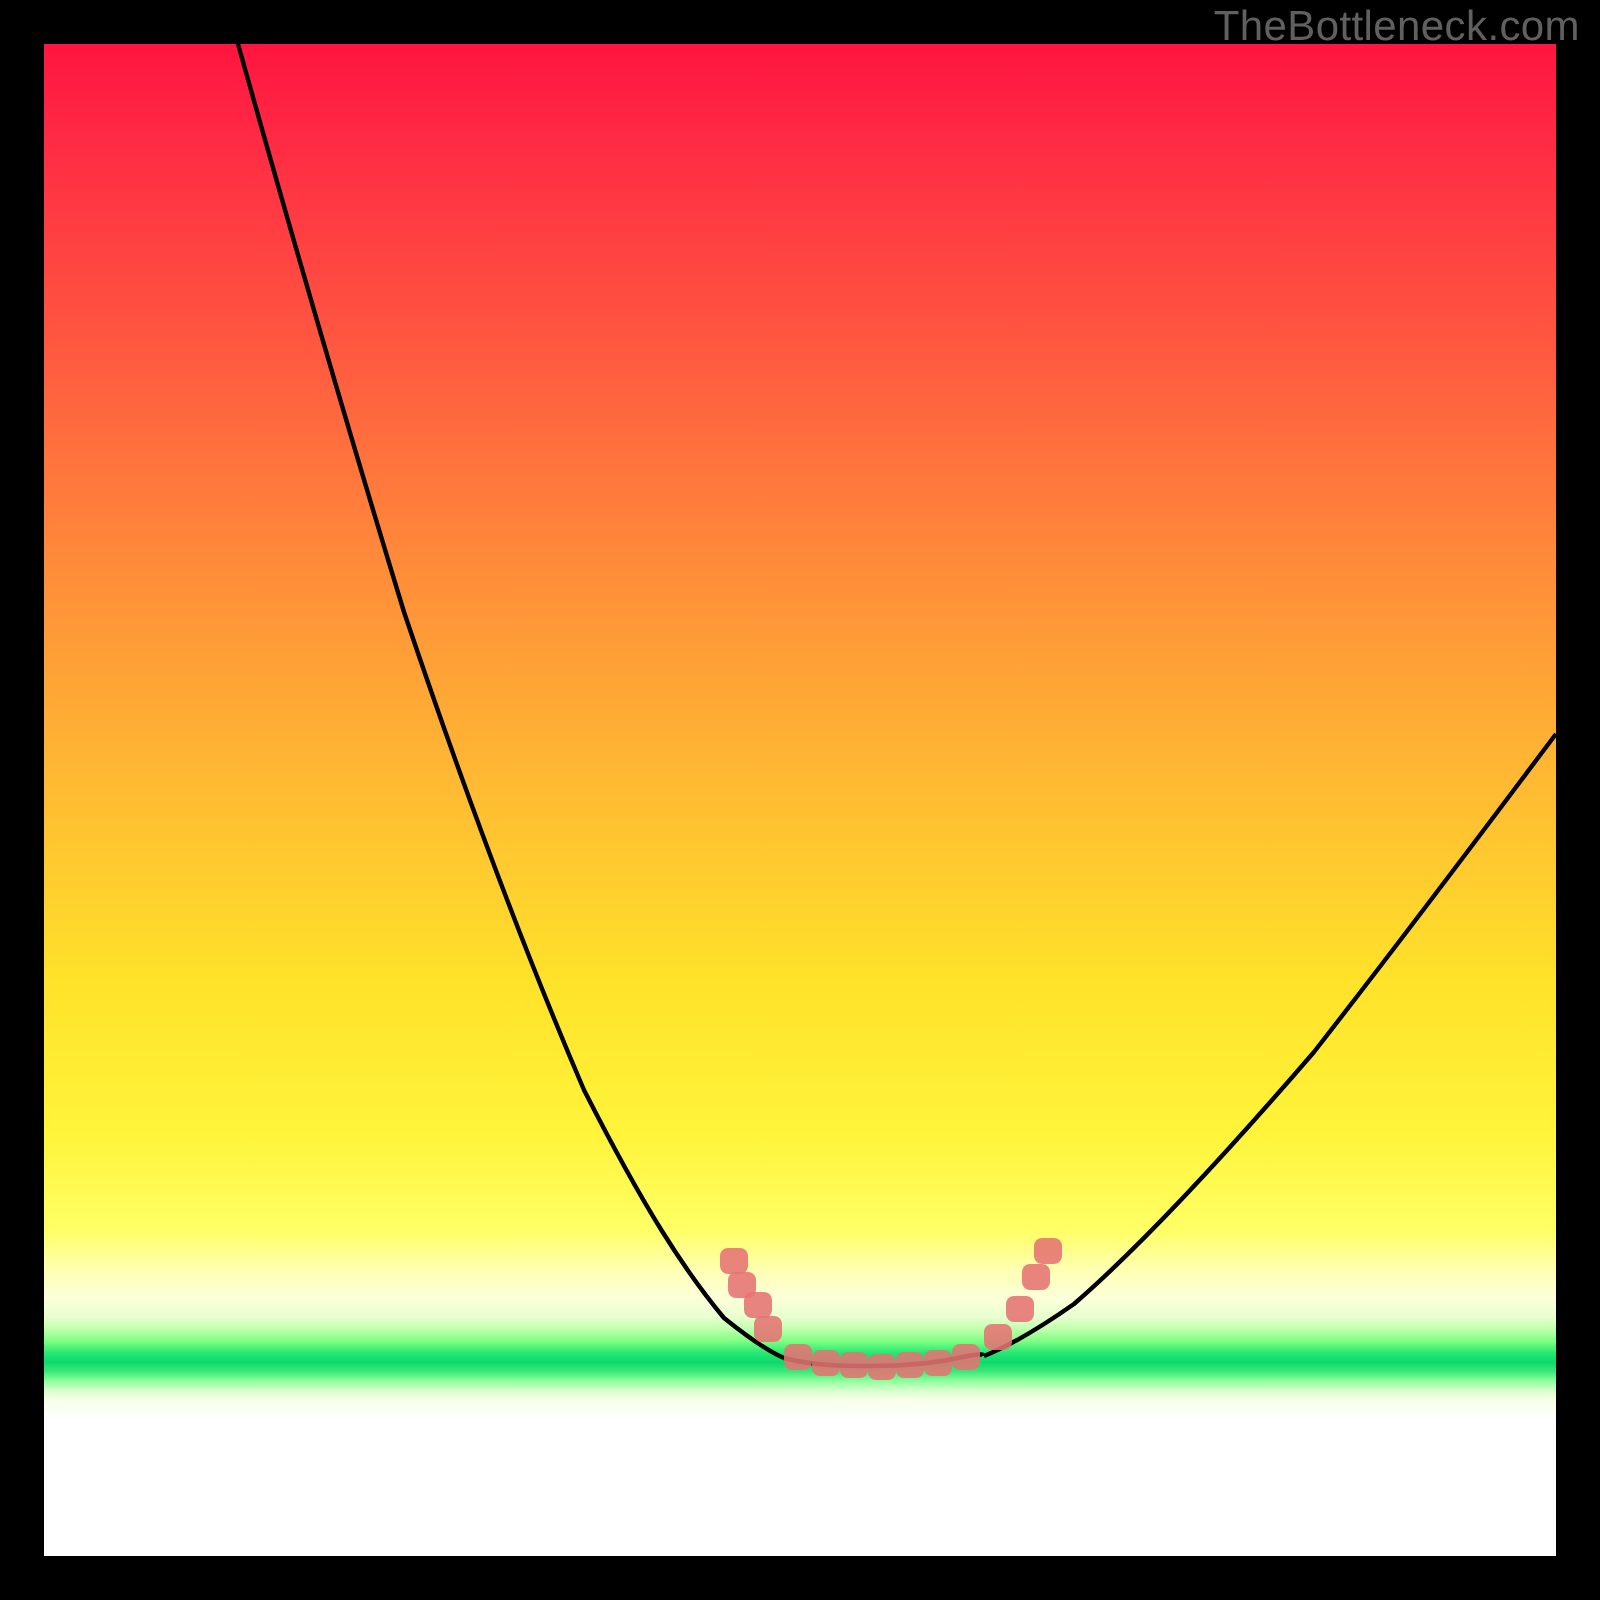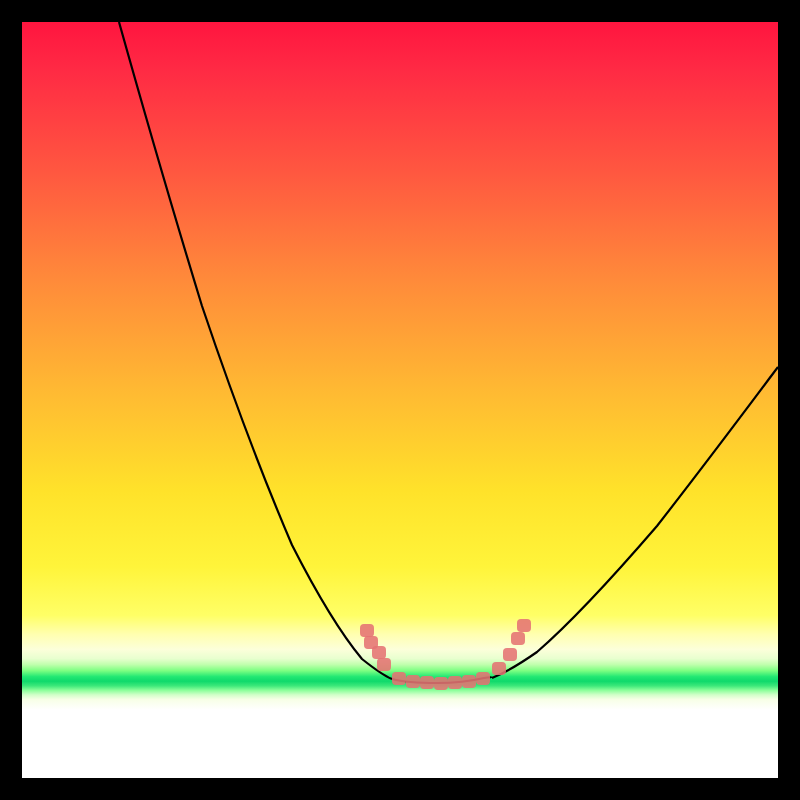--- a/index.html
+++ b/index.html
@@ -116,13 +116,14 @@
       <rect class="marker" x="470" y="640" width="14" height="13" rx="4"></rect>
       <rect class="marker" x="481" y="626" width="14" height="13" rx="4"></rect>
       <g>
         <rect class="marker" x="489" y="610" width="14" height="13" rx="4"></rect>
         <rect class="marker" x="495" y="597" width="14" height="13" rx="4"></rect>
       </g>
     </svg>
 
   </div>
 
+  <div class="watermark">TheBottleneck.com</div>
 </div>
 
 </body></html>

